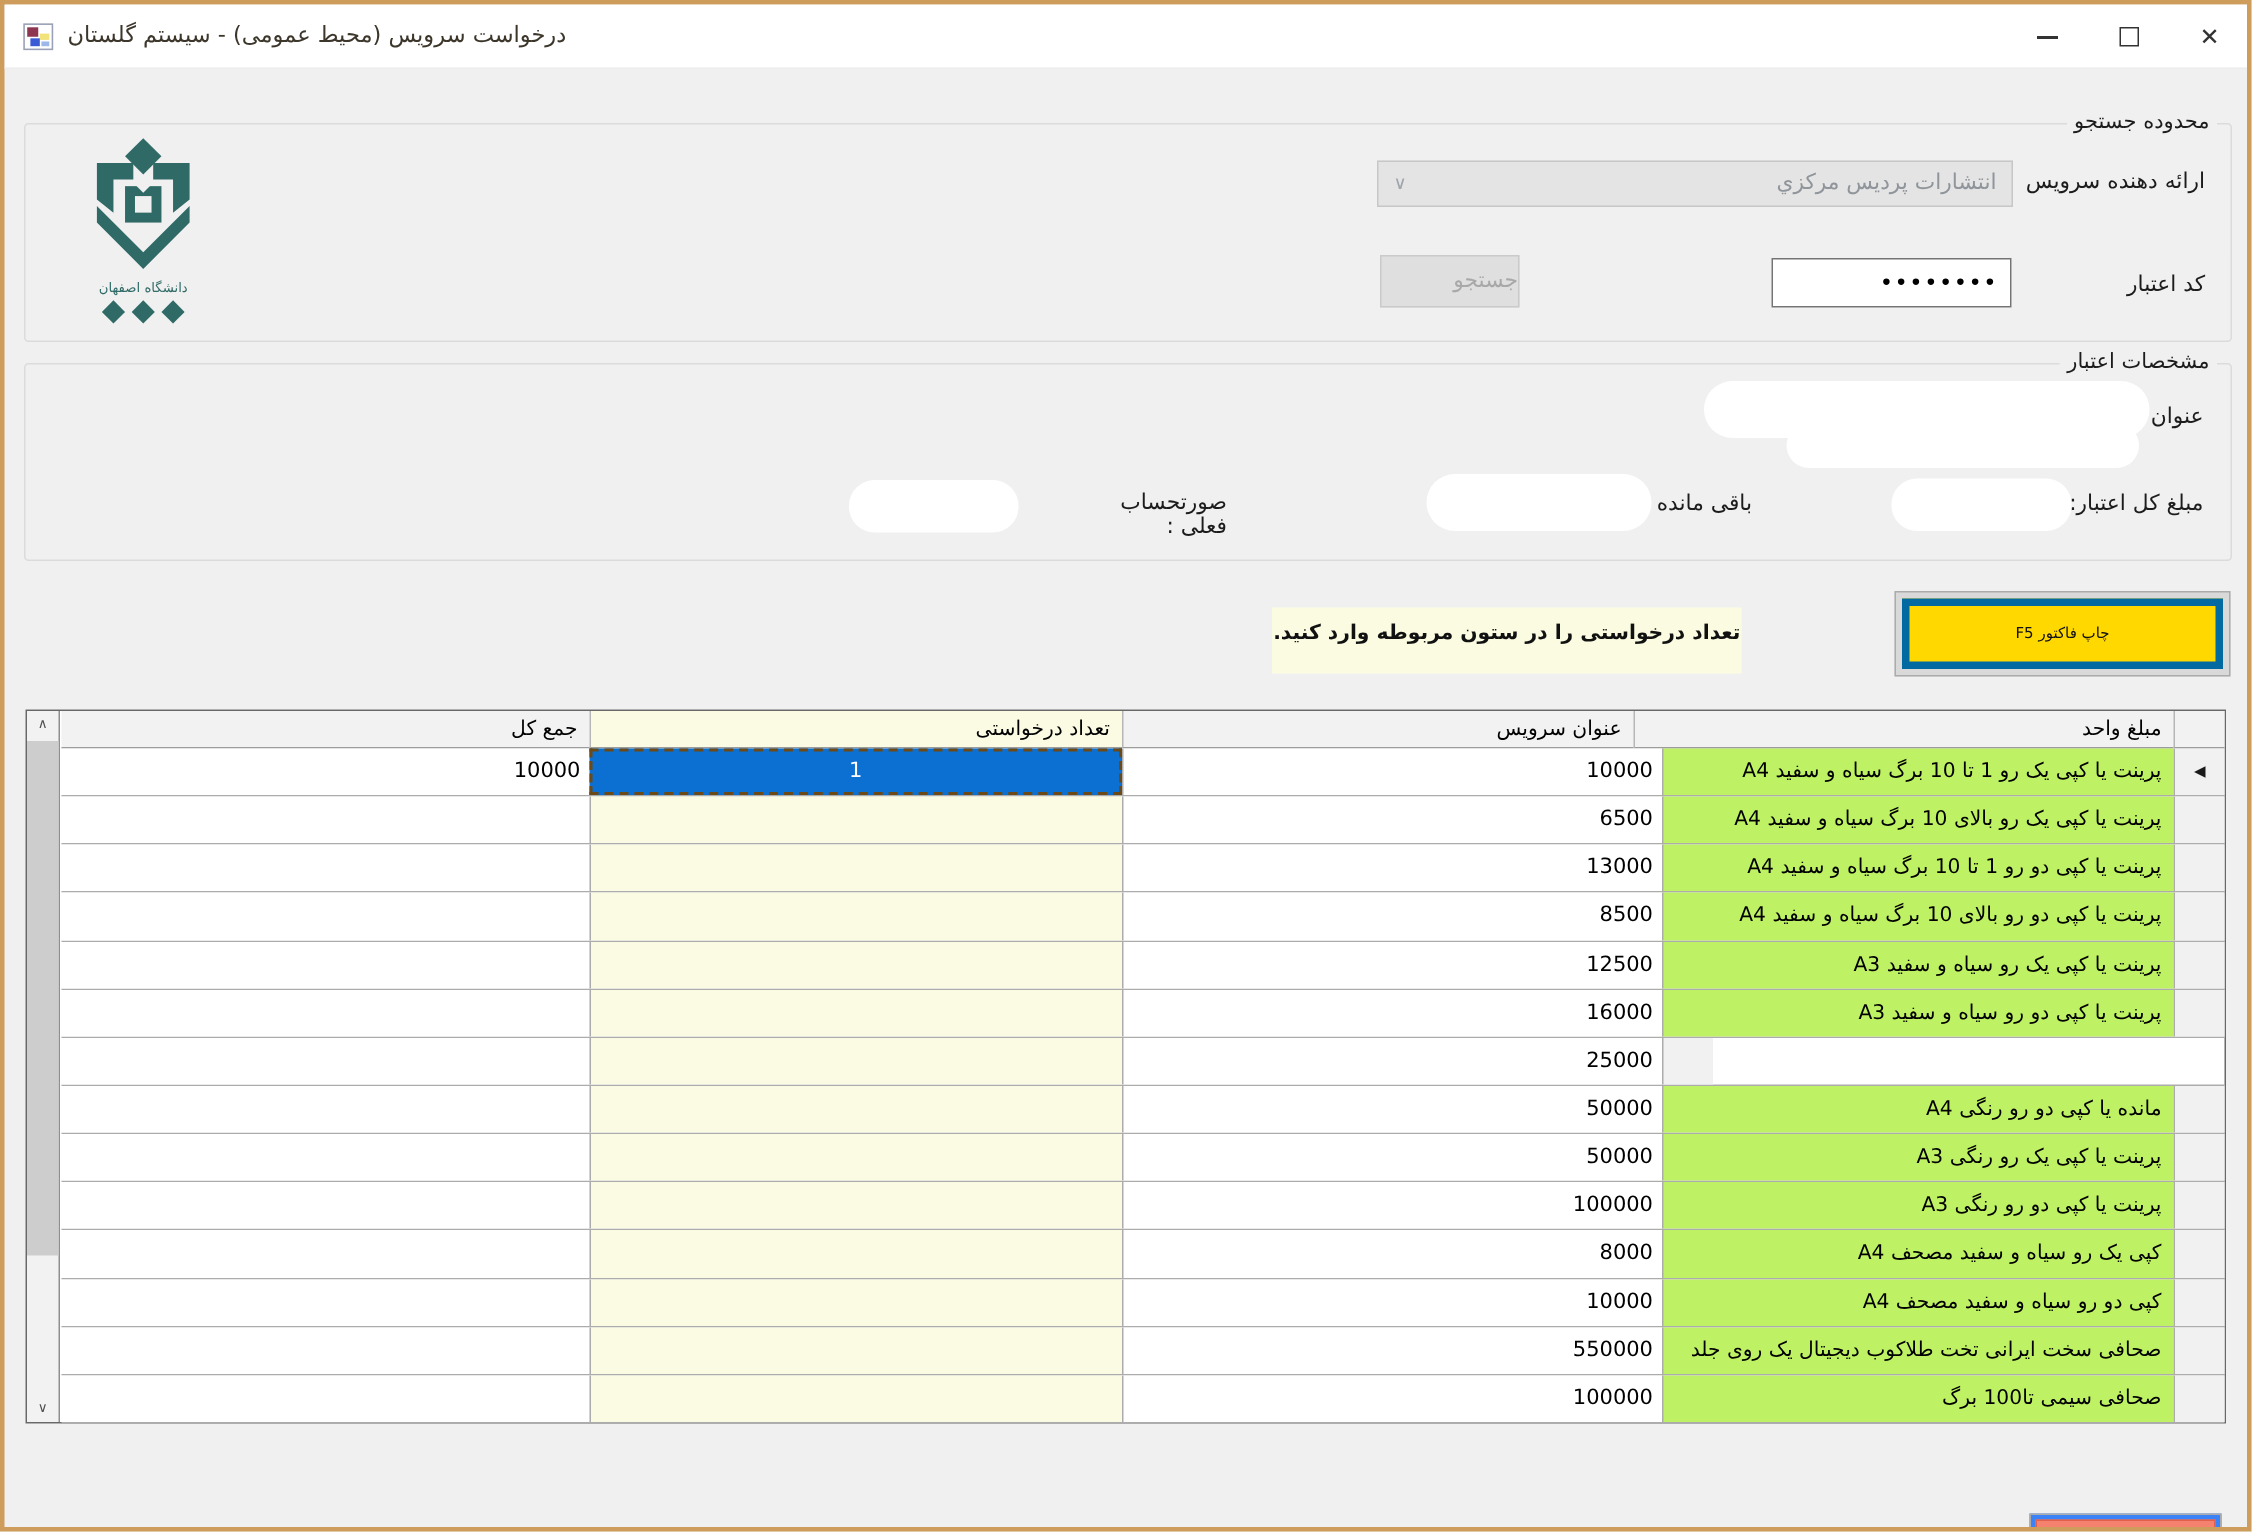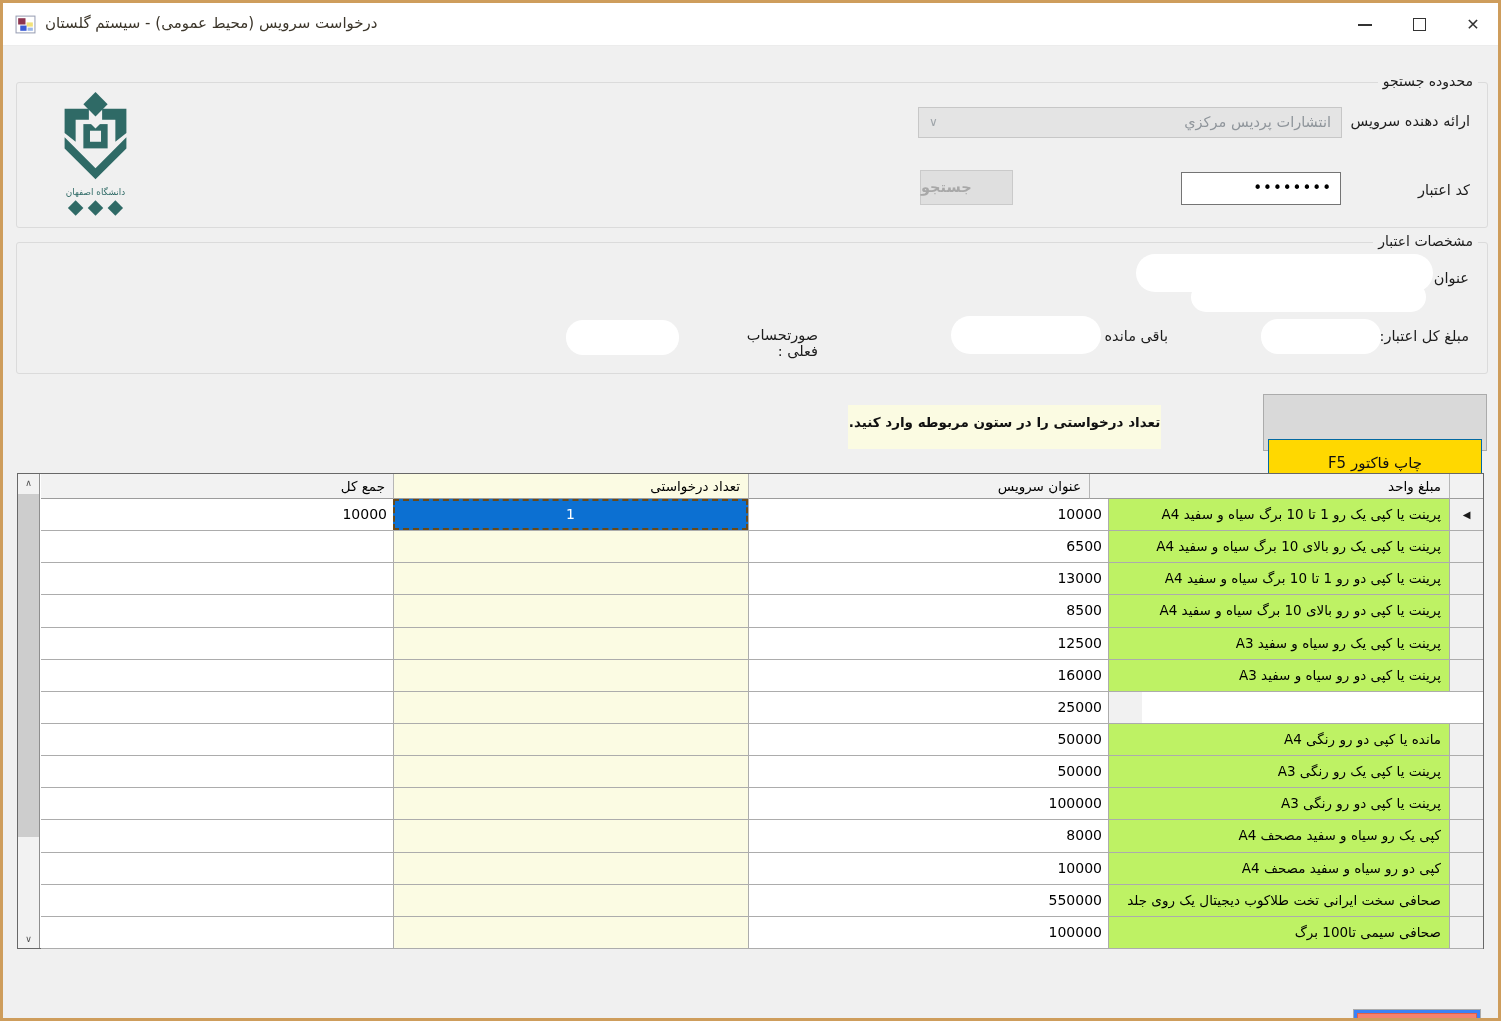--- a/index.html
+++ b/index.html
@@ -24,29 +24,29 @@
   .group{position:absolute;border:1px solid #DBDBDB;border-radius:3px;}
   .grouplabel{position:absolute;top:-10px;right:9px;background:#F0F0F0;padding:0 5px;font-size:14px;color:#1C1C1C;direction:rtl;}
   .flabel{position:absolute;font-size:14.5px;color:#1C1C1C;direction:rtl;text-align:right;}
   
   .combo{position:absolute;left:915px;top:104px;width:424px;height:31px;background:#E4E4E4;border:1px solid #C7C7C7;}
   .combo .val{position:absolute;right:10px;top:0;line-height:29px;font-size:14.5px;color:#8F959B;direction:rtl;}
   .combo .chev{position:absolute;left:10px;top:0;line-height:29px;font-size:12px;color:#9FA5AA;}
   .pwd{position:absolute;left:1178px;top:169px;width:160px;height:33px;background:#fff;border:1px solid #747474;
        text-align:right;padding-right:8px;line-height:30px;font-size:15px;letter-spacing:1px;color:#000;}
   .btn-search{position:absolute;left:917px;top:167px;width:93px;height:35px;background:#DFDFDF;border:1px solid #CACACA;
-       color:#A8A8A8;font-size:14.5px;text-align:left;line-height:33px;direction:rtl;font-weight:bold;}
+       color:#A8A8A8;font-size:14.5px;text-align:right;line-height:33px;direction:rtl;}
   
   .blob{position:absolute;background:#fff;}
   
   .hint{position:absolute;left:845px;top:402px;width:313px;height:44px;background:var(--note_bg);
         text-align:center;line-height:34px;font-size:13.5px;font-weight:bold;color:#111;direction:rtl;}
   .btn-print{position:absolute;left:1260px;top:391px;width:224px;height:57px;background:#D9D9D9;border:1px solid #ABABAB;padding:4px;}
-  .btn-print .inner{width:100%;height:100%;background:var(--print_yellow);border:1px solid #0369a1;
-        display:flex;align-items:center;justify-content:center;font-size:15px;color:#111;direction:rtl;margin-top:40px;}
+  .btn-print .inner{width:100%;height:100%;background:var(--print_yellow);border:5px solid #0369a1;
+        display:flex;align-items:center;justify-content:center;font-size:10px;color:#111;direction:rtl;}
   
   .grid{position:absolute;left:14px;top:470px;width:1467px;height:476px;border:1px solid #686868;background:#fff;}
   .vscroll{position:absolute;left:0;top:0;bottom:0;width:22px;background:#F2F2F2;border-right:1px solid #8F8F8F;}
   .sbarrow{position:absolute;left:0;width:21px;height:18px;display:flex;align-items:center;justify-content:center;
         font-size:9px;color:#4E4E4E;}
   .sbthumb{position:absolute;left:0;top:20px;width:21px;height:343px;background:#CDCDCD;}
   .ghead{position:absolute;left:23px;top:0;height:25px;display:flex;}
   .gbody{position:absolute;left:23px;top:25px;display:block;}
   .h{background:#F2F2F2;border-bottom:1px solid #9C9C9C;border-left:1px solid #B6B6B6;
      font-size:13.5px;color:#000;text-align:right;padding-right:8px;line-height:24px;direction:rtl;}

